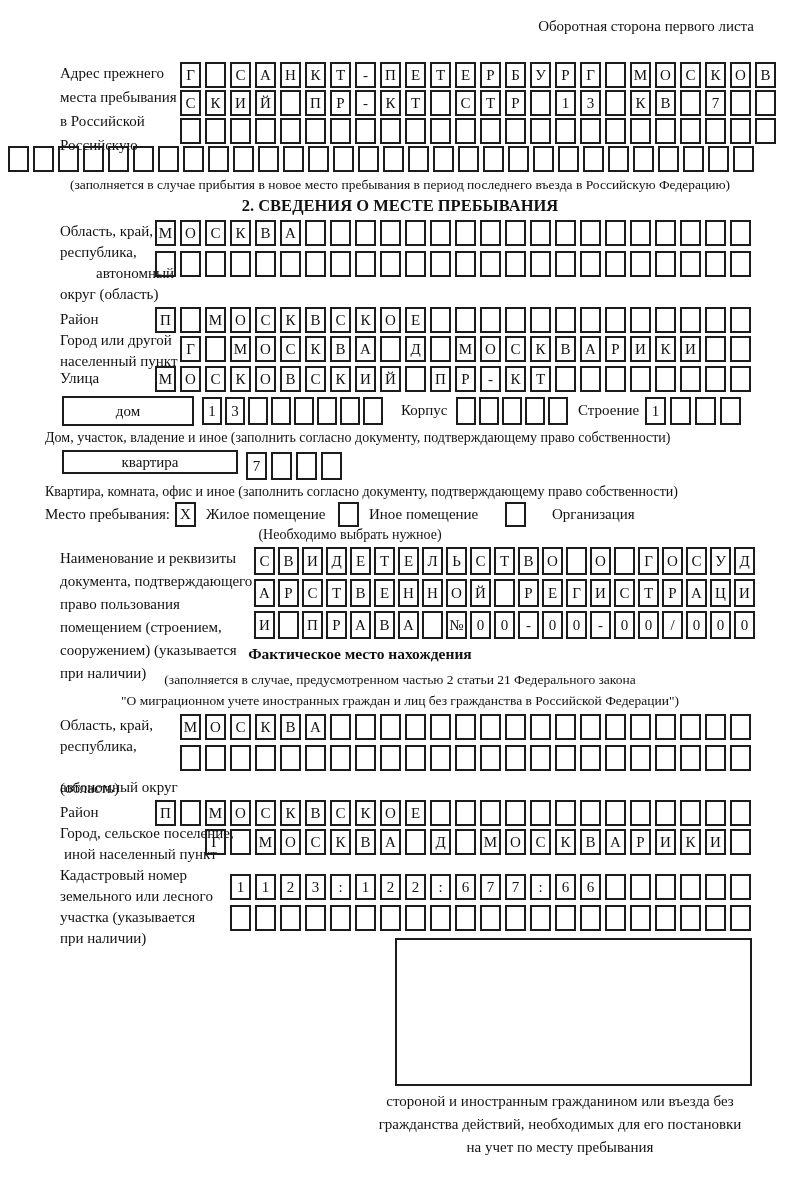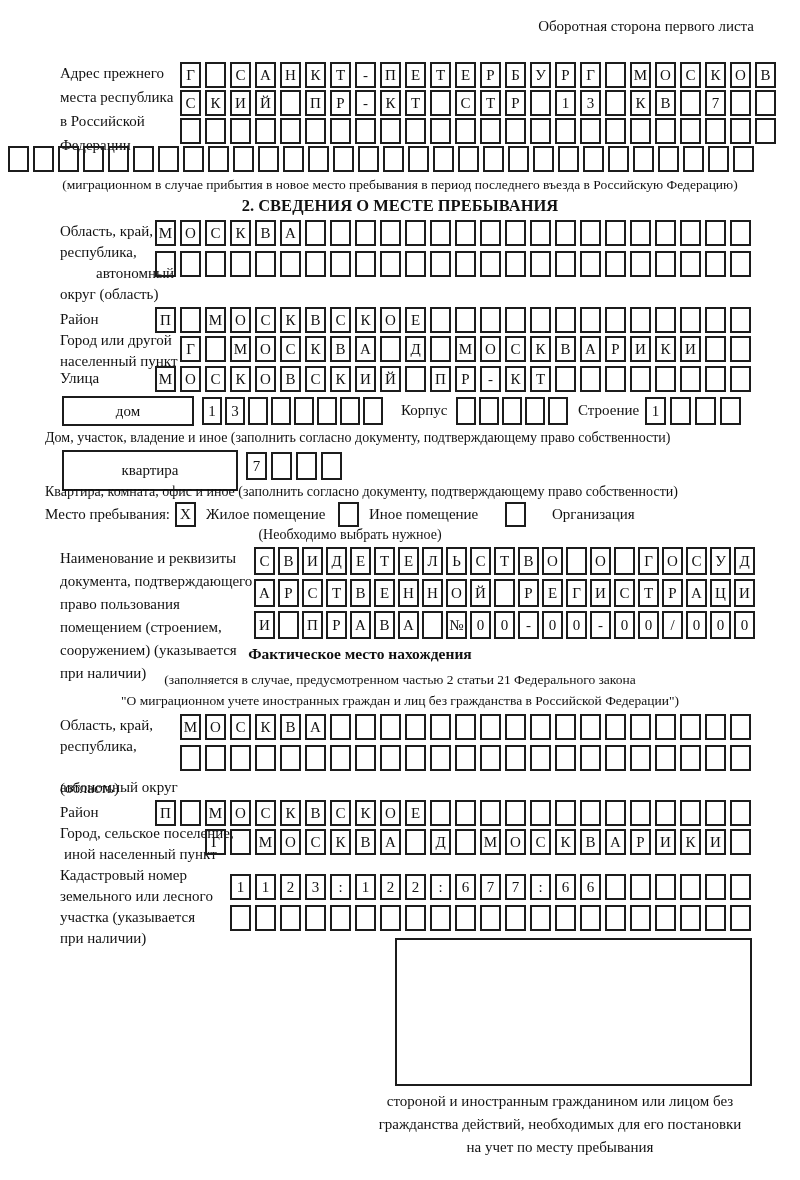--- a/index.html
+++ b/index.html
@@ -36,23 +36,23 @@
   .bigbox{box-sizing:border-box;border:2px solid #1c1c1c;background:#fff;}
   .center{text-align:center;}
   .footer-line{font-size:15px;line-height:23px;text-align:center;}
 </style>
 </head>
 <body>
 
 <div class="abs lbl" style="top:17px;right:46px;">Оборотная сторона первого листа</div>
 
 <div class="abs lbl" style="left:60px;top:64px;">Адрес прежнего</div>
-<div class="abs lbl" style="left:60px;top:88px;">места республика</div>
+<div class="abs lbl" style="left:60px;top:88px;">места пребывания</div>
 <div class="abs lbl" style="left:60px;top:112px;">в Российской</div>
-<div class="abs lbl" style="left:60px;top:136px;">Федерации</div>
+<div class="abs lbl" style="left:60px;top:136px;">Российскую</div>
 
 <div class="abs cellrow" style="left:180px;top:62px;">
     <span class="cell">Г</span>
     <span class="cell"></span>
     <span class="cell">С</span>
     <span class="cell">А</span>
     <span class="cell">Н</span>
     <span class="cell">К</span>
     <span class="cell">Т</span>
     <span class="cell">-</span>
@@ -151,21 +151,21 @@
     <span class="cell"></span>
     <span class="cell"></span>
     <span class="cell"></span>
     <span class="cell"></span>
     <span class="cell"></span>
     <span class="cell"></span>
     <span class="cell"></span>
     <span class="cell"></span>
   </div>
 
-<div class="abs note center" style="left:0;top:177px;width:800px;">(миграционном в случае прибытия в новое место пребывания в период последнего въезда в Российскую Федерацию)</div>
+<div class="abs note center" style="left:0;top:177px;width:800px;">(заполняется в случае прибытия в новое место пребывания в период последнего въезда в Российскую Федерацию)</div>
 
 <div class="abs hdr center" style="left:0;top:196px;width:800px;">2. СВЕДЕНИЯ О МЕСТЕ ПРЕБЫВАНИЯ</div>
 
 <div class="abs lbl" style="left:60px;top:222px;">Область, край,</div>
 <div class="abs lbl" style="left:60px;top:243px;">республика,</div>
 <div class="abs lbl" style="left:60px;top:264px;margin-left:36px;">автономный</div>
 <div class="abs lbl" style="left:60px;top:285px;">округ (область)</div>
 <div class="abs cellrow" style="left:155px;top:220px;">
     <span class="cell">М</span>
     <span class="cell">О</span>
@@ -326,21 +326,21 @@
   </div>
 <div class="abs lbl" style="left:578px;top:401px;">Строение</div>
 <div class="abs cellrow row-str" style="left:645px;top:397px;">
     <span class="cell">1</span>
     <span class="cell"></span>
     <span class="cell"></span>
     <span class="cell"></span>
   </div>
 <div class="abs cap" style="left:45px;top:430px;">Дом, участок, владение и иное (заполнить согласно документу, подтверждающему право собственности)</div>
 
-<div class="abs widebox" style="left:62px;top:450px;width:176px;height:41px;">
+<div class="abs widebox" style="left:62px;top:450px;width:176px;height:24px;">
     <span>квартира</span>
   </div>
 <div class="abs cellrow row-str" style="left:246px;top:452px;">
     <span class="cell">7</span>
     <span class="cell"></span>
     <span class="cell"></span>
     <span class="cell"></span>
   </div>
 <div class="abs cap" style="left:45px;top:484px;">Квартира, комната, офис и иное (заполнить согласно документу, подтверждающему право собственности)</div>
 
@@ -590,16 +590,16 @@
     <span class="cell"></span>
     <span class="cell"></span>
     <span class="cell"></span>
     <span class="cell"></span>
     <span class="cell"></span>
   </div>
 
 <div class="abs bigbox" style="left:395px;top:938px;width:357px;height:148px;"></div>
 
 <div class="abs" style="left:330px;top:1090px;width:460px;">
-  <div class="footer-line">стороной и иностранным гражданином или лицом без</div>
+  <div class="footer-line">стороной и иностранным гражданином или въезда без</div>
   <div class="footer-line">гражданства действий, необходимых для его постановки</div>
   <div class="footer-line">на учет по месту пребывания</div>
 </div>
 
 </body></html>

